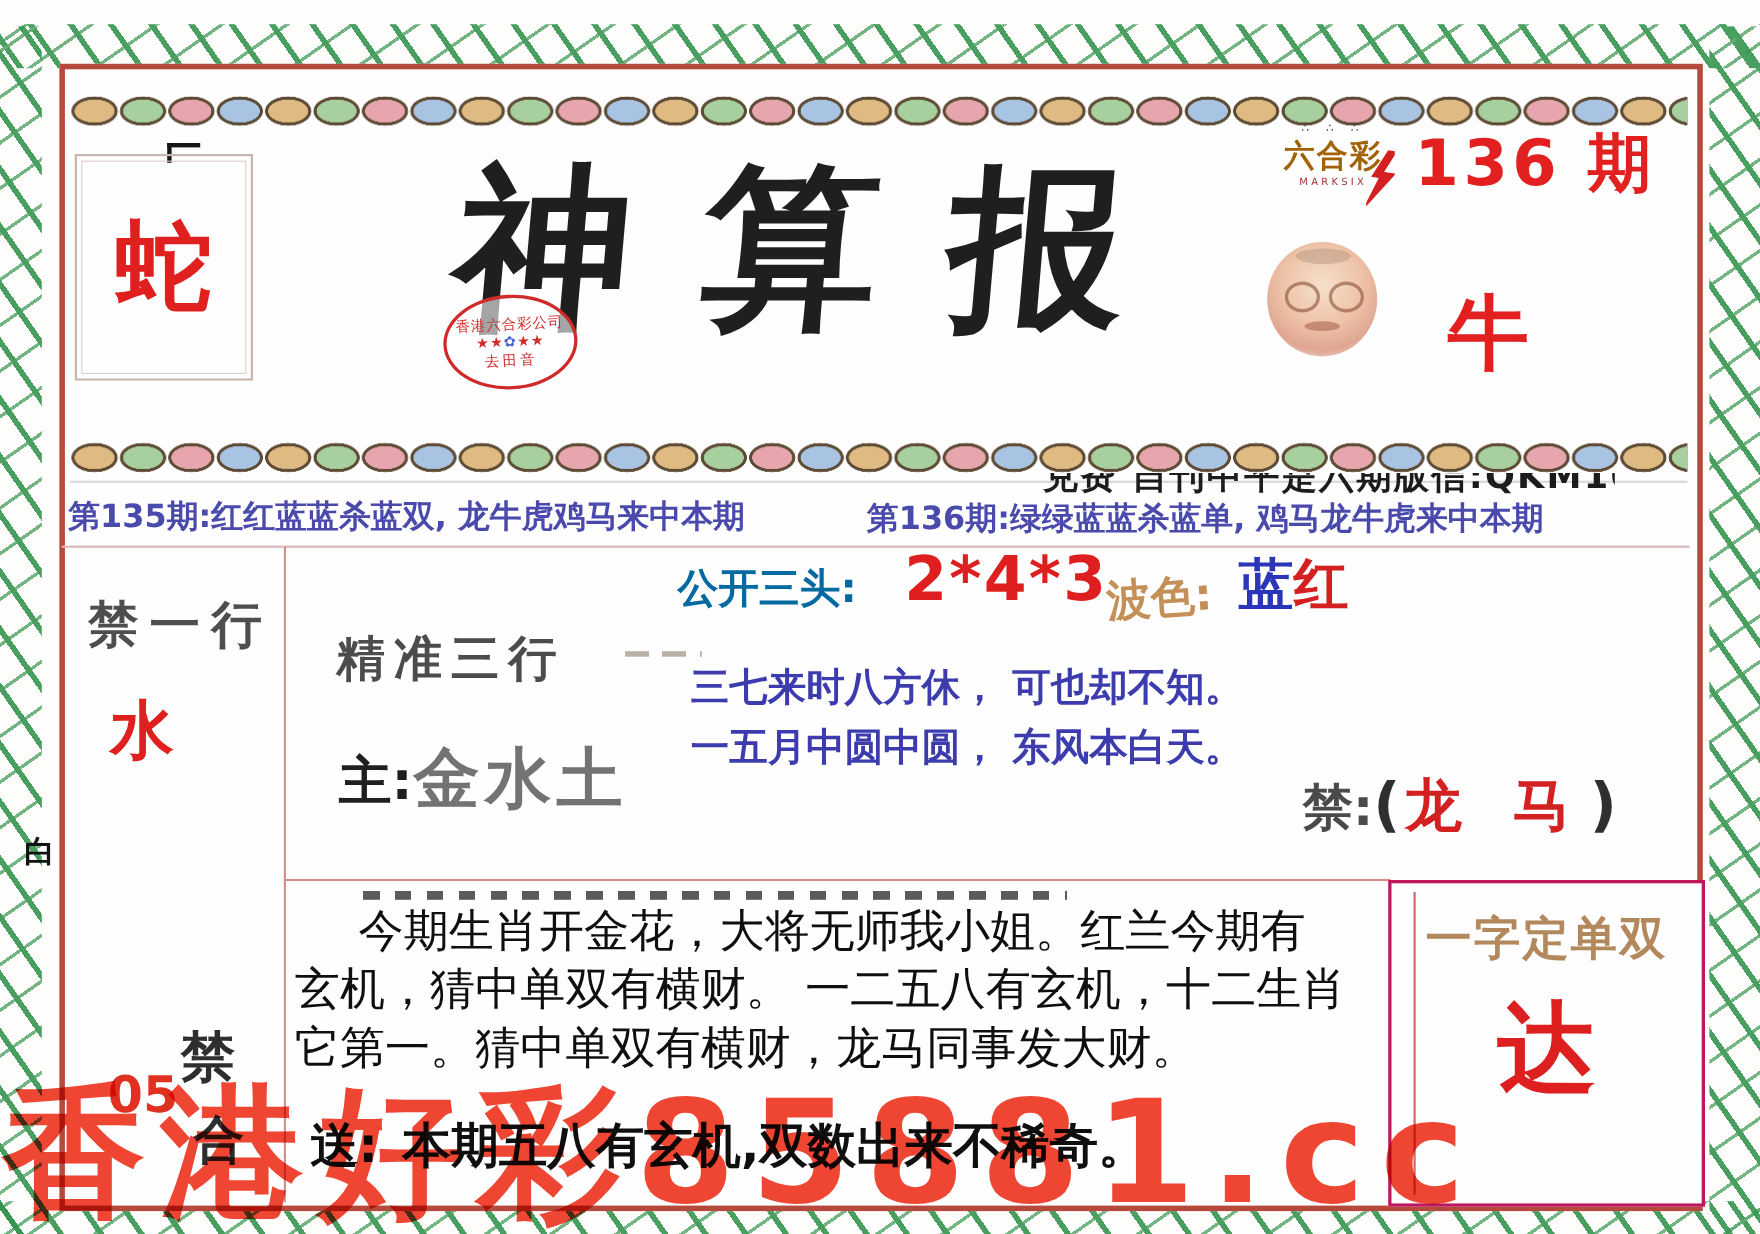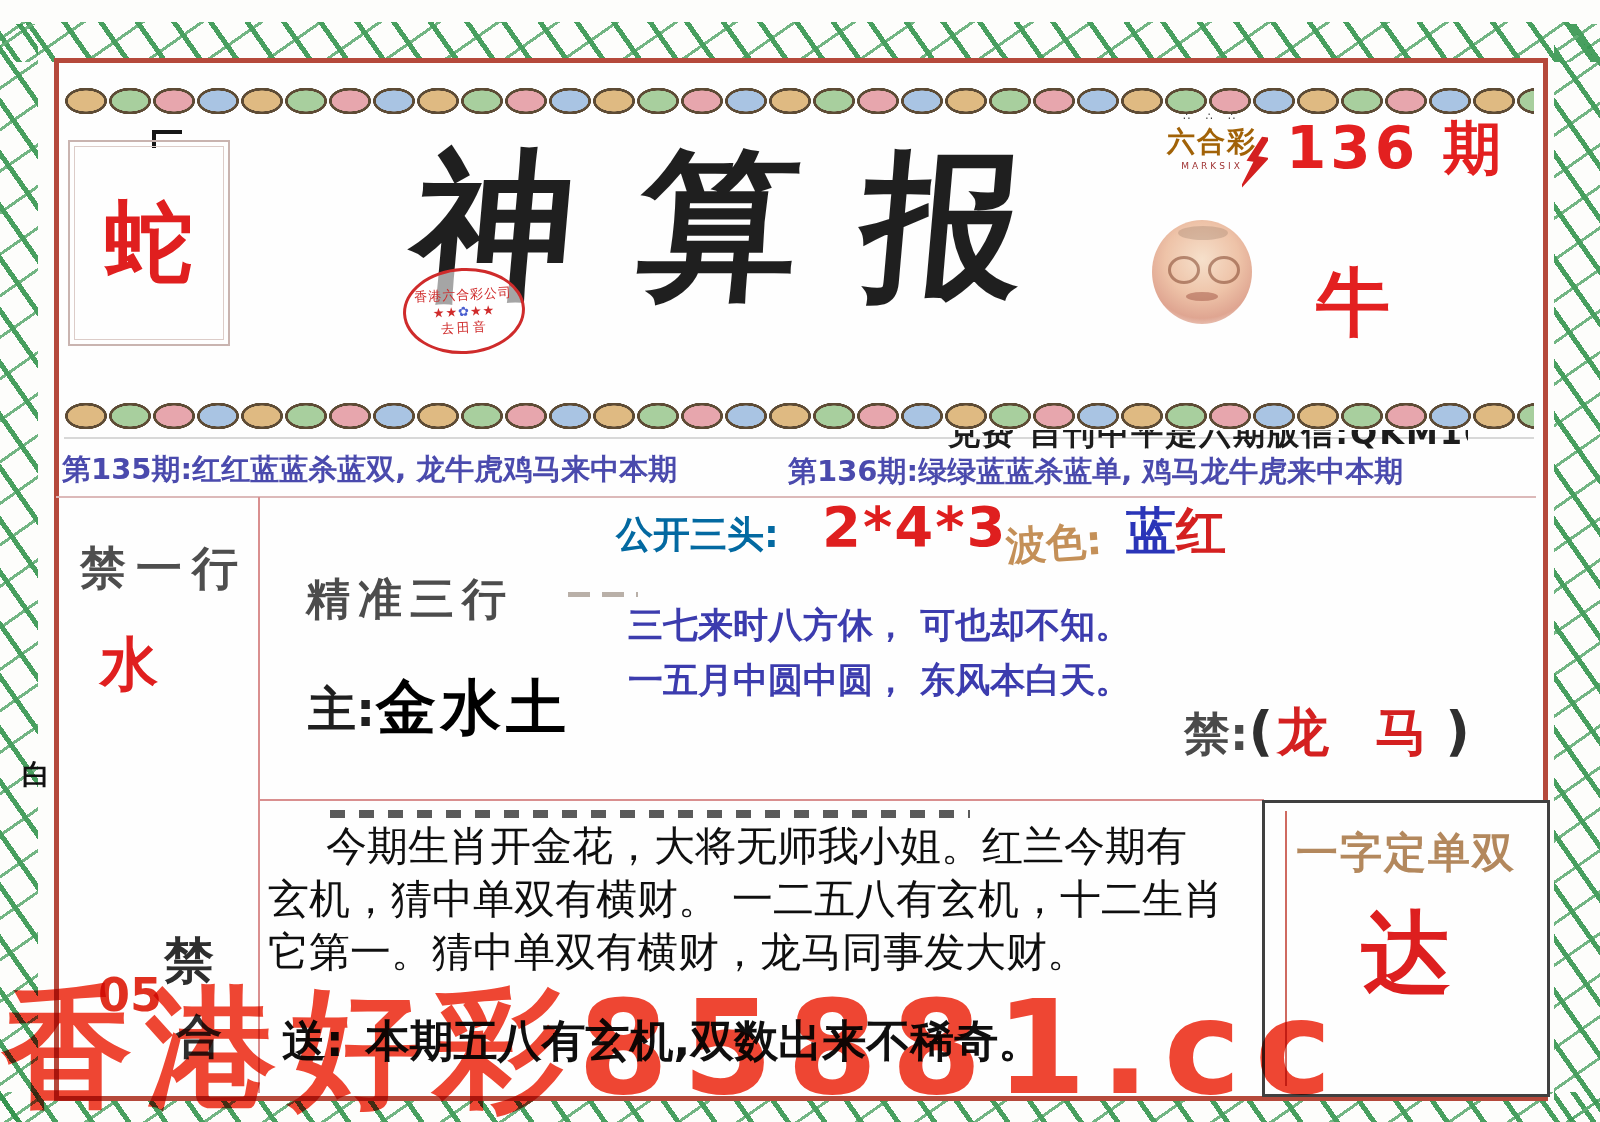--- a/index.html
+++ b/index.html
@@ -92,37 +92,37 @@
   .wave-label{left:1006px;top:516px;font-size:40px;font-weight:bold;color:#c49058;transform:rotate(-4deg);white-space:nowrap;}
   .wave-values{left:1126px;top:498px;font-size:50px;font-weight:bold;white-space:nowrap;}
   .wave-blue{color:#2a35b8;} .wave-red{color:#d42020;}
   .ban-gate{left:1284px;top:508px;font-size:44px;font-weight:bold;color:#3f3f3f;white-space:nowrap;}
   .ban-gate .num{color:#dd2222;font-size:48px;padding:0 8px;}
   .three-rows-label{left:306px;top:570px;font-size:44px;font-weight:bold;color:#4c4c4c;letter-spacing:8px;white-space:nowrap;}
   .dash-mark{left:568px;top:592px;width:70px;height:5px;background:
       repeating-linear-gradient(90deg,#b9b0a8 0 22px, rgba(0,0,0,0) 22px 34px);}
   .poem{left:628px;top:598px;font-size:35px;line-height:55px;font-weight:bold;color:#3c3cae;white-space:nowrap;}
   .main-label{left:308px;top:678px;font-size:48px;font-weight:bold;color:#1f1f1f;white-space:nowrap;}
-  .main-value{left:376px;top:668px;font-size:60px;font-weight:bold;color:#000000;letter-spacing:5px;white-space:nowrap;}
+  .main-value{left:376px;top:668px;font-size:60px;font-weight:bold;color:#737373;letter-spacing:5px;white-space:nowrap;}
   .ban-zodiac{left:1184px;top:698px;font-size:46px;font-weight:bold;color:#4a4a4a;white-space:nowrap;}
   .ban-zodiac .paren{color:#2f2f2f;font-size:54px;font-weight:bold;}
   .ban-zodiac .val{color:#d42020;font-size:52px;letter-spacing:14px;padding:0 4px;}
 
   
   .cut-strip{left:330px;top:810px;width:640px;height:8px;background:
       repeating-linear-gradient(90deg,#242424 0 15px, rgba(0,0,0,0) 15px 29px);opacity:.75;}
   .essay{left:268px;top:820px;width:1000px;font-size:41px;line-height:53px;font-weight:normal;color:#0f0f0f;}
   .essay .l1{padding-left:58px;white-space:nowrap;}
   .essay .l2,.essay .l3{white-space:nowrap;}
 
   .gift{left:282px;top:1012px;font-size:44px;font-weight:bold;color:#0f0f0f;white-space:nowrap;}
   .gift .lbl{margin-right:22px;}
 
   
-  .right-box{left:1262px;top:800px;width:282px;height:291px;border:3px solid #404040;background:#fefefe;}
+  .right-box{left:1262px;top:800px;width:282px;height:291px;border:3px solid #be185d;background:#fefefe;}
   .right-box-inner-line{position:absolute;left:20px;top:8px;width:2px;bottom:8px;background:#cf6a60;}
   .right-box-title{position:absolute;left:0;top:22px;width:100%;text-align:center;font-size:42px;
       font-weight:bold;color:#b3885d;letter-spacing:2px;white-space:nowrap;}
   .right-box-value{position:absolute;left:0;top:90px;width:100%;text-align:center;font-size:90px;
       font-weight:bold;color:#dd1f1f;}
 
   
   .watermark{left:2px;top:962px;width:1598px;font-size:130px;font-weight:800;color:#ee3a26;
       letter-spacing:14px;white-space:nowrap;mix-blend-mode:multiply;opacity:.94;z-index:60;
       font-family:"DejaVu Sans",sans-serif;}

